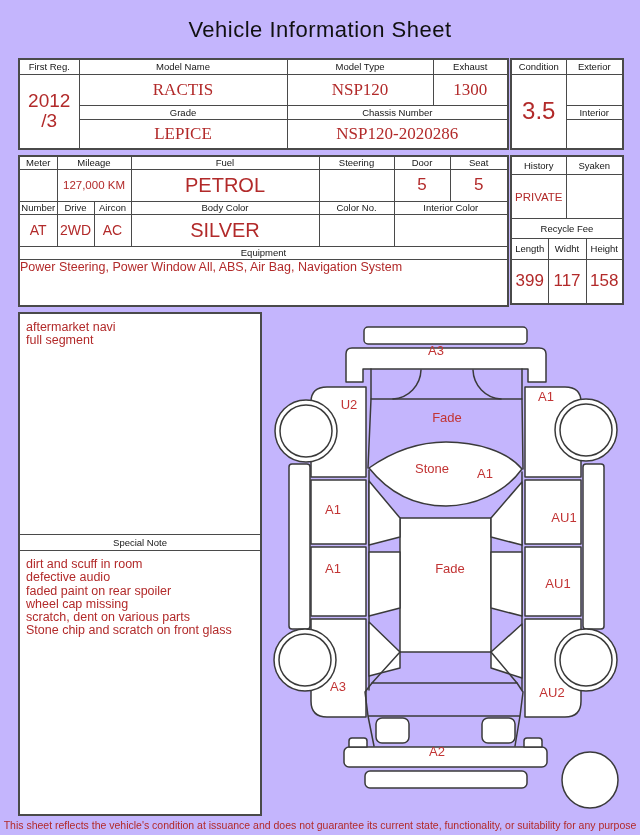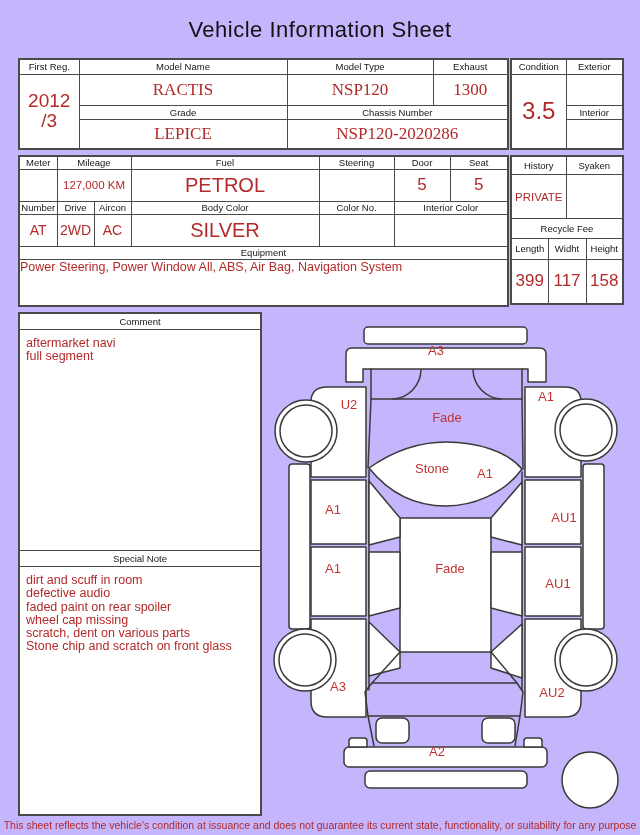--- a/index.html
+++ b/index.html
@@ -176,21 +176,20 @@
     </tr>
     <tr style="height:31px">
       <td class="val v-num">399</td>
       <td class="val v-num" colspan="2">117</td>
       <td class="val v-num">158</td>
     </tr>
   </tbody>
     </table>
 
   <div class="notebox">
-    <div class="hdr">Comment</div>
     <div class="body1">
       <div class="txt">aftermarket navi
 full segment</div>
     </div>
     <div class="hdr hdr2">Special Note</div>
     <div class="body2">
       <div class="txt">dirt and scuff in room
 defective audio
 faded paint on rear spoiler
 wheel cap missing

